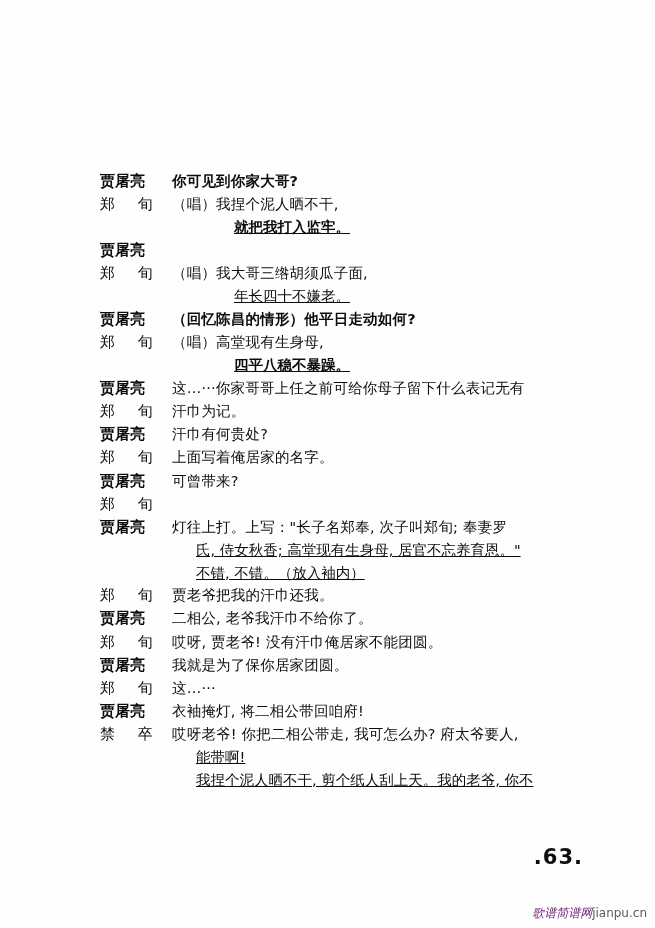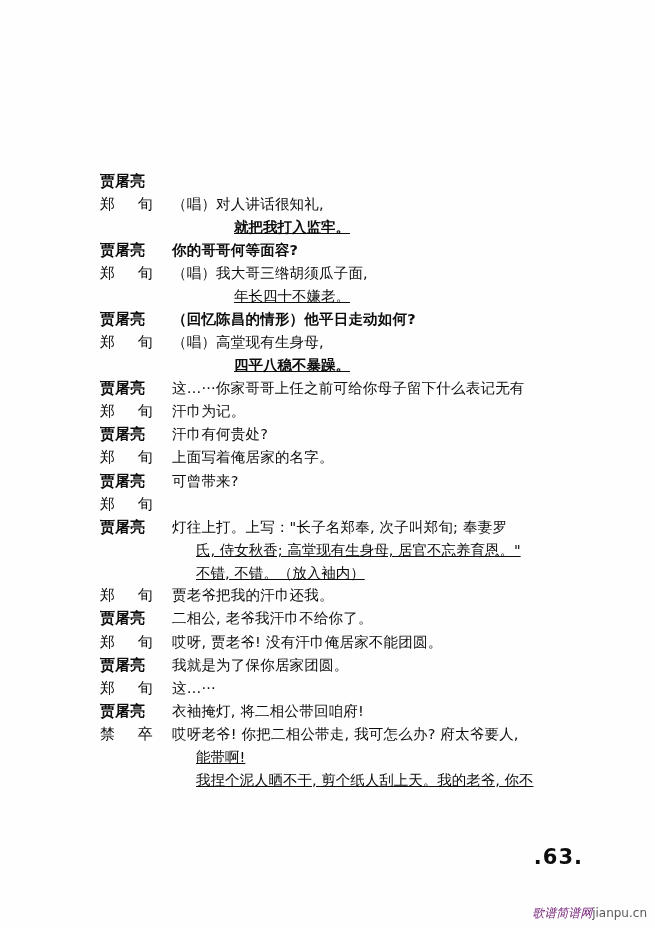--- a/index.html
+++ b/index.html
@@ -98,32 +98,32 @@
   }
 </style>
 </head>
 <body>
 
 <div class="page">
 
   <div class="script-body" id="script-body">
       <div class="line">
         <div class="speaker bold">贾屠亮</div>
-      </div>
-      <div class="line">
-        <div class="speaker spaced">郑  旬</div>
-        <div class="text">（唱）对人讲话很知礼,</div>
+        <div class="text bold">你可见到你家大哥?</div>
+      </div>
+      <div class="line">
+        <div class="speaker spaced">郑  旬</div>
+        <div class="text">（唱）我捏个泥人晒不干,</div>
       </div>
       <div class="indent-line">
         <div class="pad"></div>
         <div class="inner ind1 bold">就把我打入监牢。</div>
       </div>
       <div class="line">
         <div class="speaker bold">贾屠亮</div>
-        <div class="text bold">你的哥哥何等面容?</div>
       </div>
       <div class="line">
         <div class="speaker spaced">郑  旬</div>
         <div class="text">（唱）我大哥三绺胡须瓜子面,</div>
       </div>
       <div class="indent-line">
         <div class="pad"></div>
         <div class="inner ind1">年长四十不嫌老。</div>
       </div>
       <div class="line">

